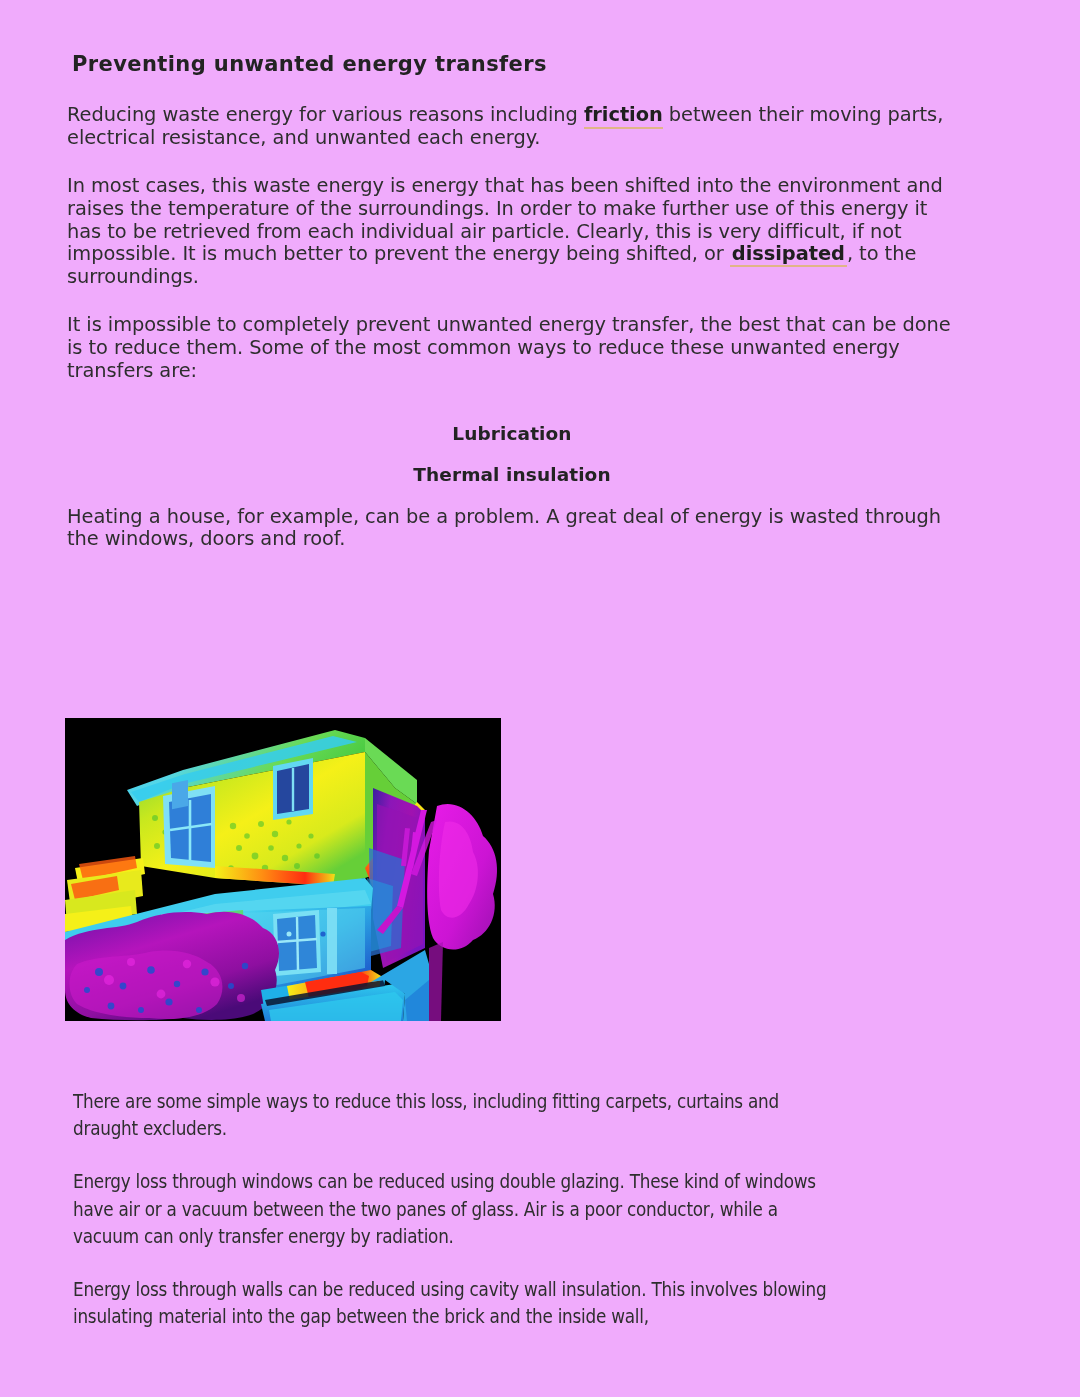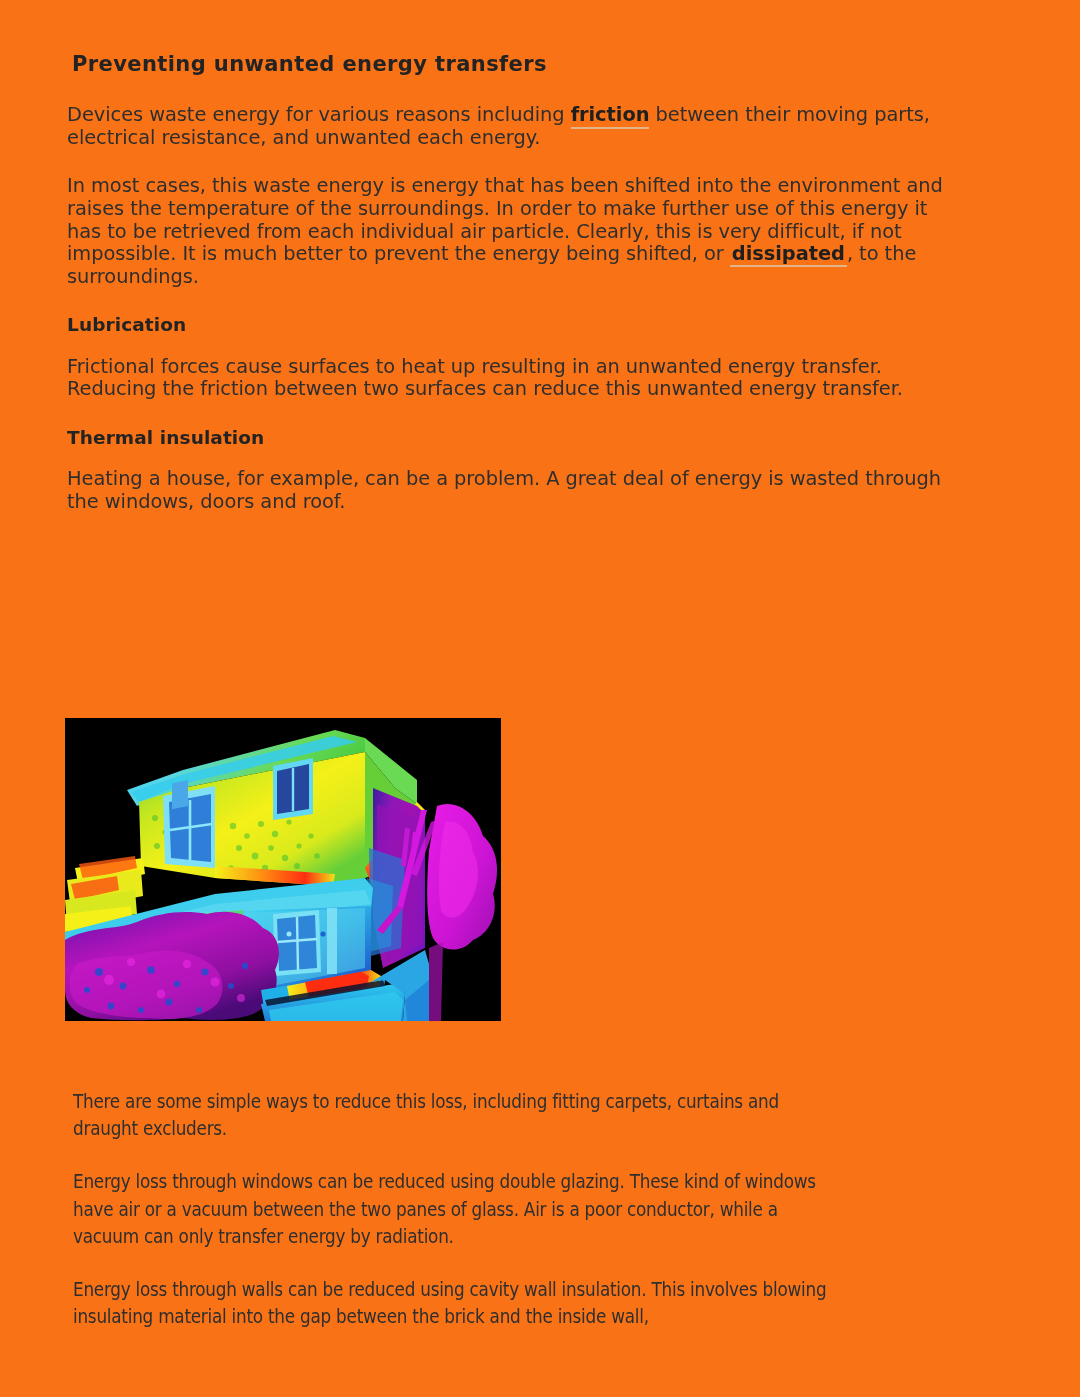--- a/index.html
+++ b/index.html
@@ -14,21 +14,21 @@
     position: relative;
     overflow: hidden;
     font-family: "DejaVu Sans", "Liberation Sans", sans-serif;
     color: #2b2b2b;
     -webkit-font-smoothing: antialiased;
   }
 
   .page {
     position: absolute;
     inset: 0;
-    background: #f97316;
+    background: #f0abfc;
   }
 
   
   .block-top {
     position: absolute;
     left: 67px;
     top: 52px;
     width: 890px;
   }
 
@@ -41,20 +41,21 @@
     line-height: 1.2;
   }
 
   .h2 {
     font-size: 18.5px;
     font-weight: 700;
     letter-spacing: 0.1px;
     color: #232323;
     margin: 0 0 19px 0;
     line-height: 1.2;
+    text-align: center;
   }
 
   .para {
     font-size: 19.4px;
     line-height: 1.165;
     color: #2e2e2e;
     margin: 0 0 26px 0;
     letter-spacing: -0.05px;
   }
   .para:last-child { margin-bottom: 0; }
@@ -111,28 +112,28 @@
 </style>
 </head>
 <body>
 
 <div class="page">
 
   <div class="block-top">
 
     <h1 class="doc-title">Preventing unwanted energy transfers</h1>
 
-    <p class="para"><span>Devices waste energy for various reasons including </span><a href="#" class="gloss">friction</a><span> between their moving parts, electrical resistance, and unwanted each energy.</span></p>
+    <p class="para"><span>Reducing waste energy for various reasons including </span><a href="#" class="gloss">friction</a><span> between their moving parts, electrical resistance, and unwanted each energy.</span></p>
 
     <p class="para"><span>In most cases, this waste energy is energy that has been shifted into the environment and raises the temperature of the surroundings. In order to make further use of this energy it has to be retrieved from each individual air particle. Clearly, this is very difficult, if not impossible. It is much better to prevent the energy being shifted, or </span><a href="#" class="gloss gloss-pad">dissipated</a><span>, to the surroundings.</span></p>
 
+    <p class="para gap-lg">It is impossible to completely prevent unwanted energy transfer, the best that can be done is to reduce them. Some of the most common ways to reduce these unwanted energy transfers are:</p>
 
     <h2 class="h2">Lubrication</h2>
 
-    <p class="para">Frictional forces cause surfaces to heat up resulting in an unwanted energy transfer. Reducing the friction between two surfaces can reduce this unwanted energy transfer.</p>
 
 
     <h2 class="h2">Thermal insulation</h2>
 
     <p class="para">Heating a house, for example, can be a problem. A great deal of energy is wasted through the windows, doors and roof.</p>
   </div>
 
   <div class="figure">
     <svg class="thermal" viewBox="0 0 436 303" preserveAspectRatio="none">
       <defs>

